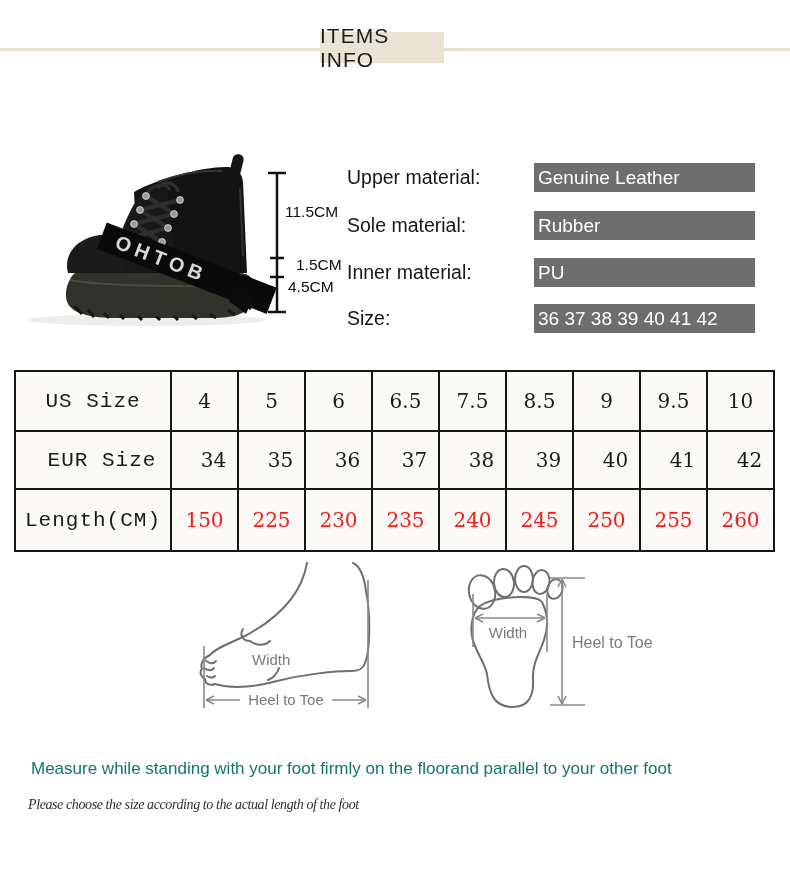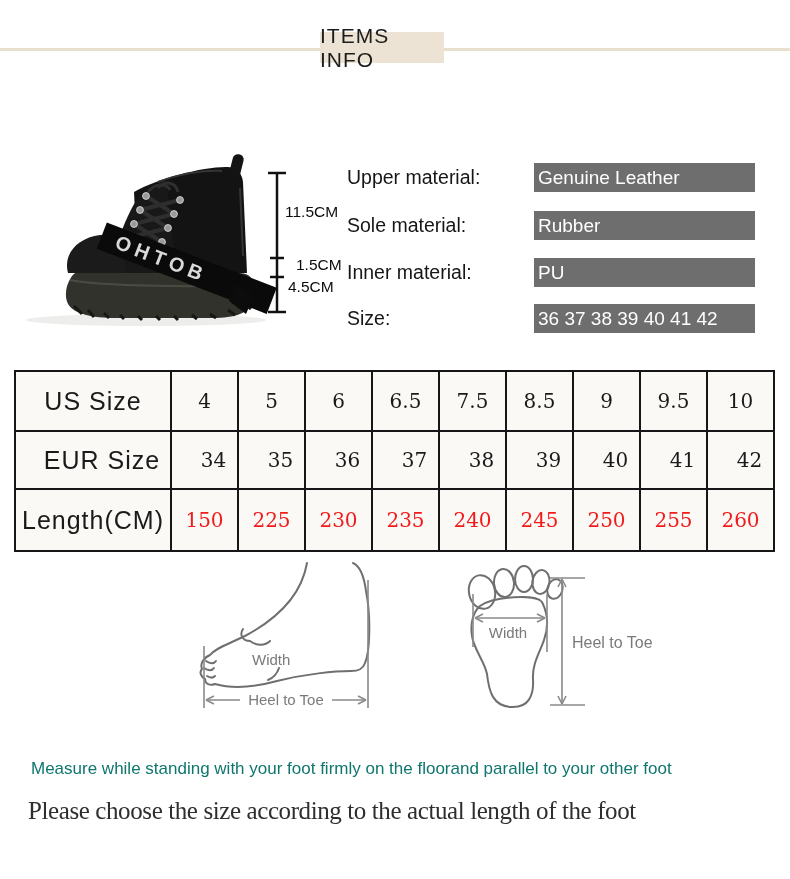--- a/index.html
+++ b/index.html
@@ -43,37 +43,37 @@
   }
   .size-table td {
     border:2px solid #161616; background:#faf9f6; text-align:center;
     font-family:"DejaVu Serif", serif; font-size:20px; color:#1a1a1a;
     overflow:hidden;
   }
   .size-table tr:nth-child(1) td { height:60px; }
   .size-table tr:nth-child(2) td { height:58px;padding-left:18px; }
   .size-table tr:nth-child(3) td { height:62px; }
   .size-table td.rowhead {
-    font-family:Liberation Sans, sans-serif; font-size:25px; letter-spacing:1px;
+    font-family:Liberation Mono, monospace; font-size:21px; letter-spacing:1px;
   }
   .size-table tr.len td.val { color:#f11b1b; }
 
   
   .side-foot-svg { position:absolute; left:193px; top:558px; }
   .bottom-foot-svg { position:absolute; left:440px; top:552px; }
   .diag-text { font-family:"Liberation Sans", sans-serif; fill:#7a7a7a; }
 
   
   .note-1 {
     position:absolute; left:31px; top:759px; font-size:17px; color:#0f766e;
     white-space:nowrap;
   }
   .note-2 {
-    position:absolute; left:28px; top:797px; font-size:25px; color:#2e2e2e;
-    font-family:"Liberation Serif", serif; letter-spacing:-0.4px; white-space:nowrap;
+    position:absolute; left:28px; top:797px; font-size:14px; color:#2e2e2e;
+    font-family:"Liberation Serif", serif; letter-spacing:-0.4px; white-space:nowrap;font-style:italic;
   }
 </style>
 </head>
 <body>
 
 <div class="page">
 
   <div class="header-rule"></div>
   <div class="title-box">ITEMS INFO</div>
 

